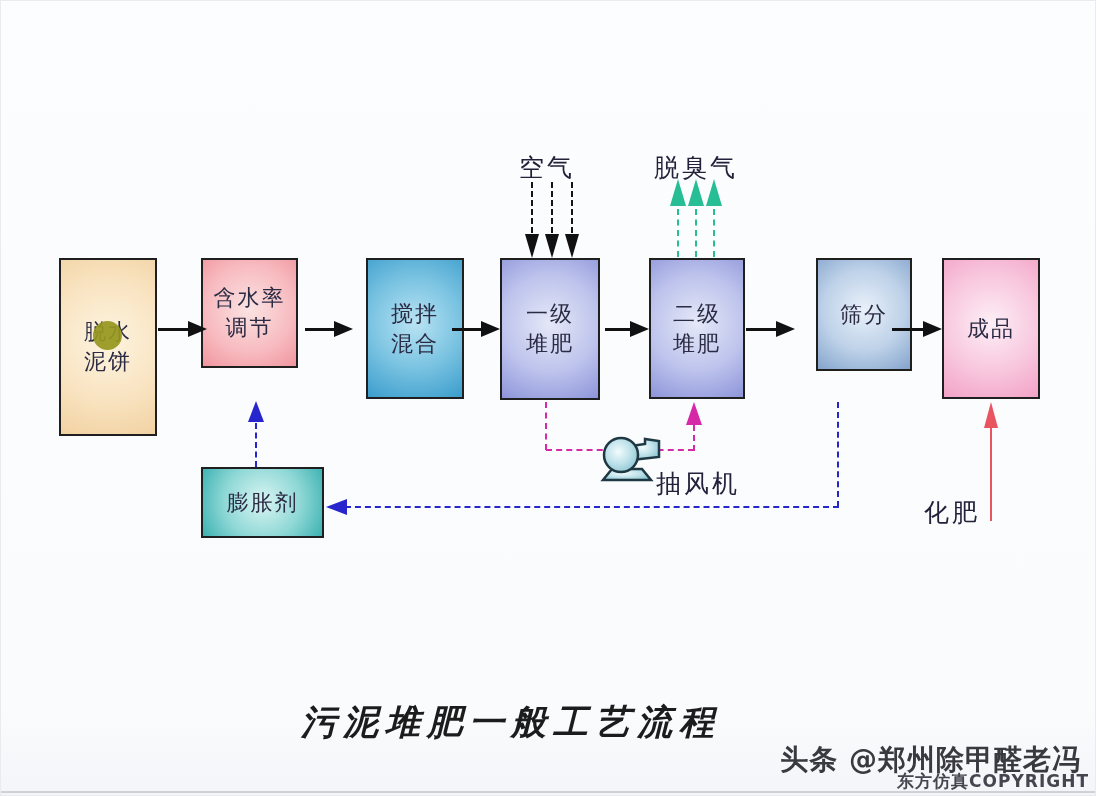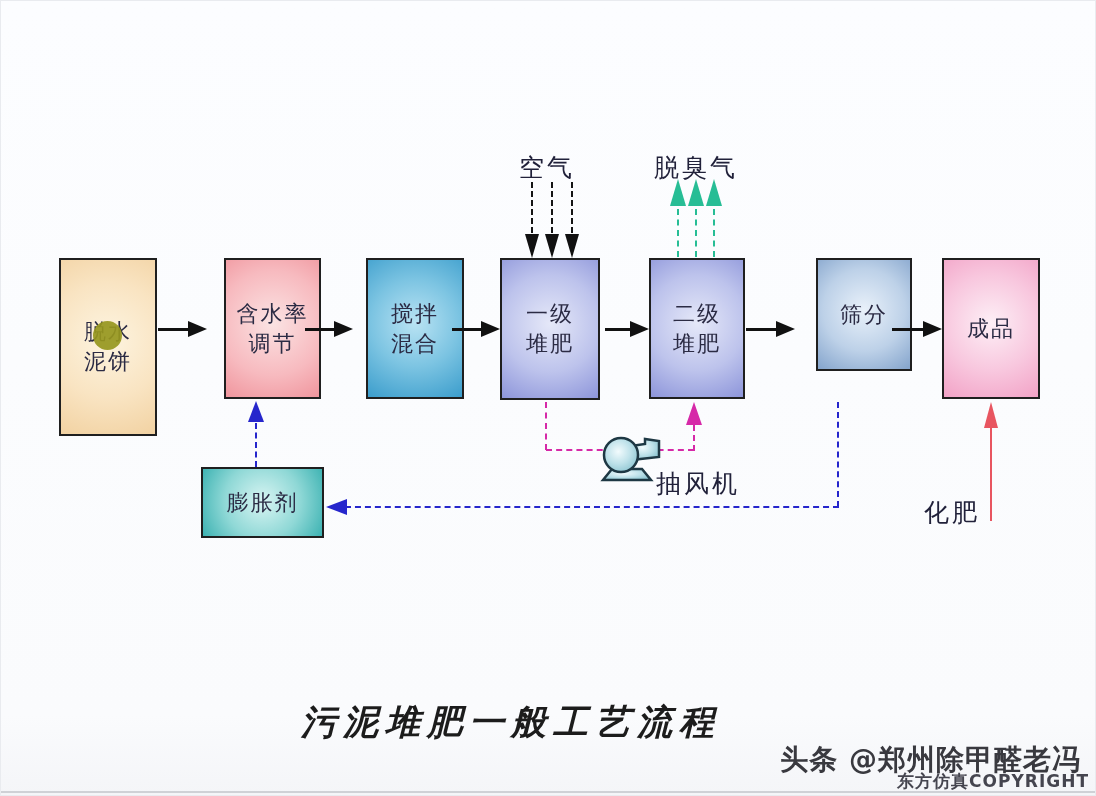--- a/index.html
+++ b/index.html
@@ -24,21 +24,21 @@
     border:2.5px solid #1f1f1f;
     box-sizing:border-box;
     display:flex;flex-direction:column;align-items:center;justify-content:center;
     color:#2b2b44;
     font-size:22px;line-height:30px;letter-spacing:2px;
     text-align:center;
   }
   .pbox span{display:block;}
   #box-dewatered   {left:58px; top:257px;width:98px; height:178px;
     background:radial-gradient(circle at 50% 46%,#fdf4e0 0%,#f9e4c2 55%,#f2d2a2 100%);}
-  #box-moisture    {left:223px;top:257px;width:97px; height:141px;
+  #box-moisture    {left:200px;top:257px;width:97px; height:110px;
     background:radial-gradient(circle at 50% 46%,#fbe3e3 0%,#f7babf 60%,#f0959d 100%);}
   #box-mixing      {left:352px;top:257px;width:98px; height:141px;
     background:radial-gradient(circle at 50% 46%,#b9e3f3 0%,#7cc4e2 50%,#3b9dcc 100%);margin-left:13px;}
   #box-primary     {left:499px;top:257px;width:100px;height:142px;
     background:radial-gradient(circle at 50% 46%,#e5e8f8 0%,#bdc3ec 55%,#8d95da 100%);}
   #box-secondary   {left:648px;top:257px;width:96px; height:141px;
     background:radial-gradient(circle at 50% 46%,#e5e8f8 0%,#bdc3ec 55%,#8d95da 100%);}
   #box-screening   {left:815px;top:257px;width:96px; height:113px;
     background:radial-gradient(circle at 50% 46%,#e9f1fa 0%,#bdd1e8 55%,#84a4cc 100%);}
   #box-product     {left:941px;top:257px;width:98px; height:141px;

